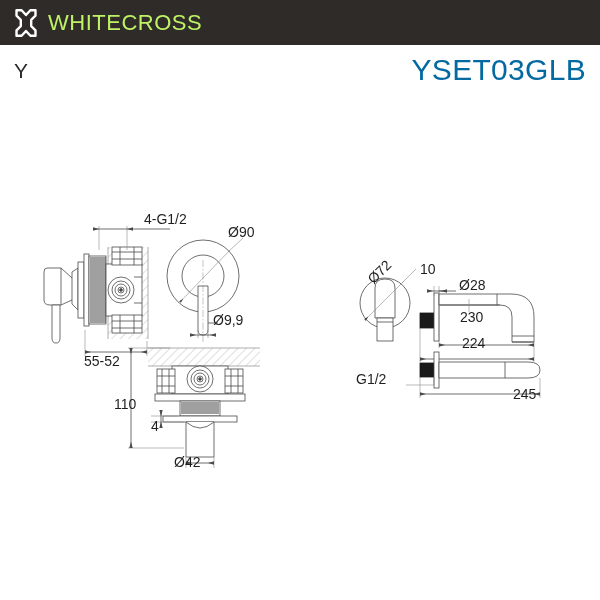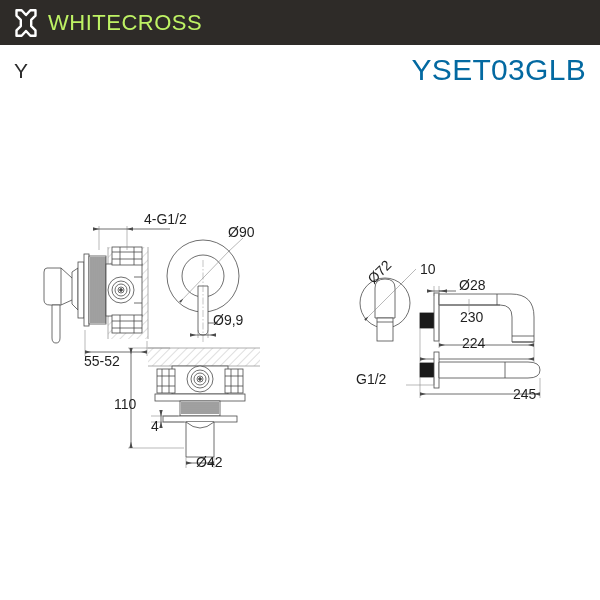--- a/index.html
+++ b/index.html
@@ -305,21 +305,21 @@
   <div class="dim-text big" style="left:228px; top:225px;">Ø90</div>
 
   <div class="dim-text big" style="left:213px; top:313px;">Ø9,9</div>
 
   <div class="dim-text big" style="left:84px; top:354px;">55-52</div>
 
   <div class="dim-text big" style="left:114px; top:397px;">110</div>
 
   <div class="dim-text big" style="left:151px; top:419px;">4</div>
 
-  <div class="dim-text big" style="left:196px; top:455px;">Ø42</div>
+  <div class="dim-text big" style="left:174px; top:455px;">Ø42</div>
 
   <div class="dim-text big rot-72" style="left:375px; top:272px;">Ø72</div>
 
   <div class="dim-text big" style="left:420px; top:262px;">10</div>
 
   <div class="dim-text big" style="left:459px; top:278px;">Ø28</div>
 
   <div class="dim-text big" style="left:460px; top:310px;">230</div>
 
   <div class="dim-text big" style="left:462px; top:336px;">224</div>

